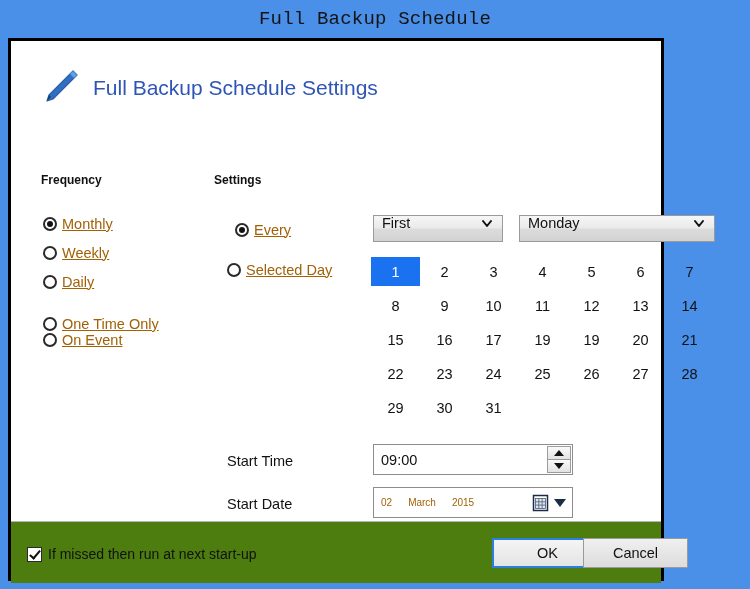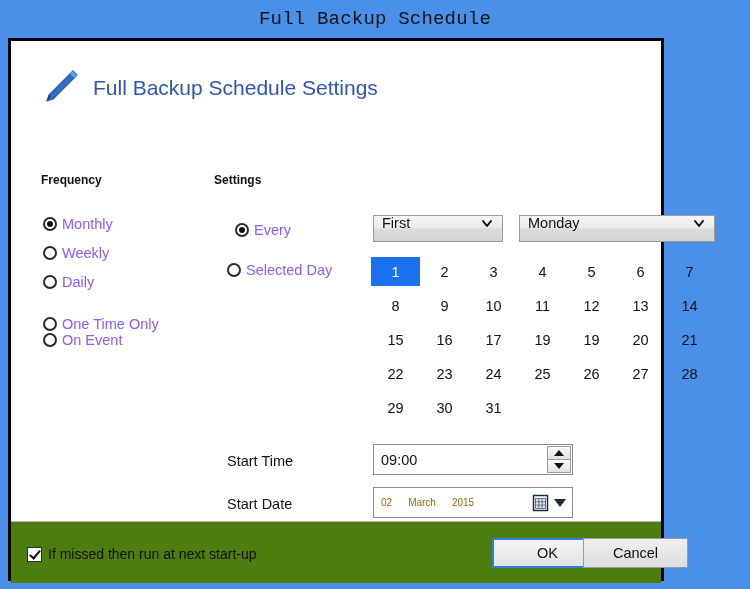--- a/index.html
+++ b/index.html
@@ -106,22 +106,23 @@
     left: 2px;
     top: 2px;
     width: 6px;
     height: 6px;
     border-radius: 50%;
     background: #111;
   }
   .radio-label {
     margin-left: 5px;
     font-size: 14.5px;
-    color: #8b5cf6;
+    color: #a16207;
     white-space: nowrap;
+    text-decoration: underline;
   }
 
   
   #r-monthly  { left: 32px; top: 172px; }
   #r-weekly   { left: 32px; top: 201px; }
   #r-daily    { left: 32px; top: 230px; }
   #r-onetime  { left: 32px; top: 272px; }
   #r-onevent  { left: 32px; top: 288px; }
 
   

